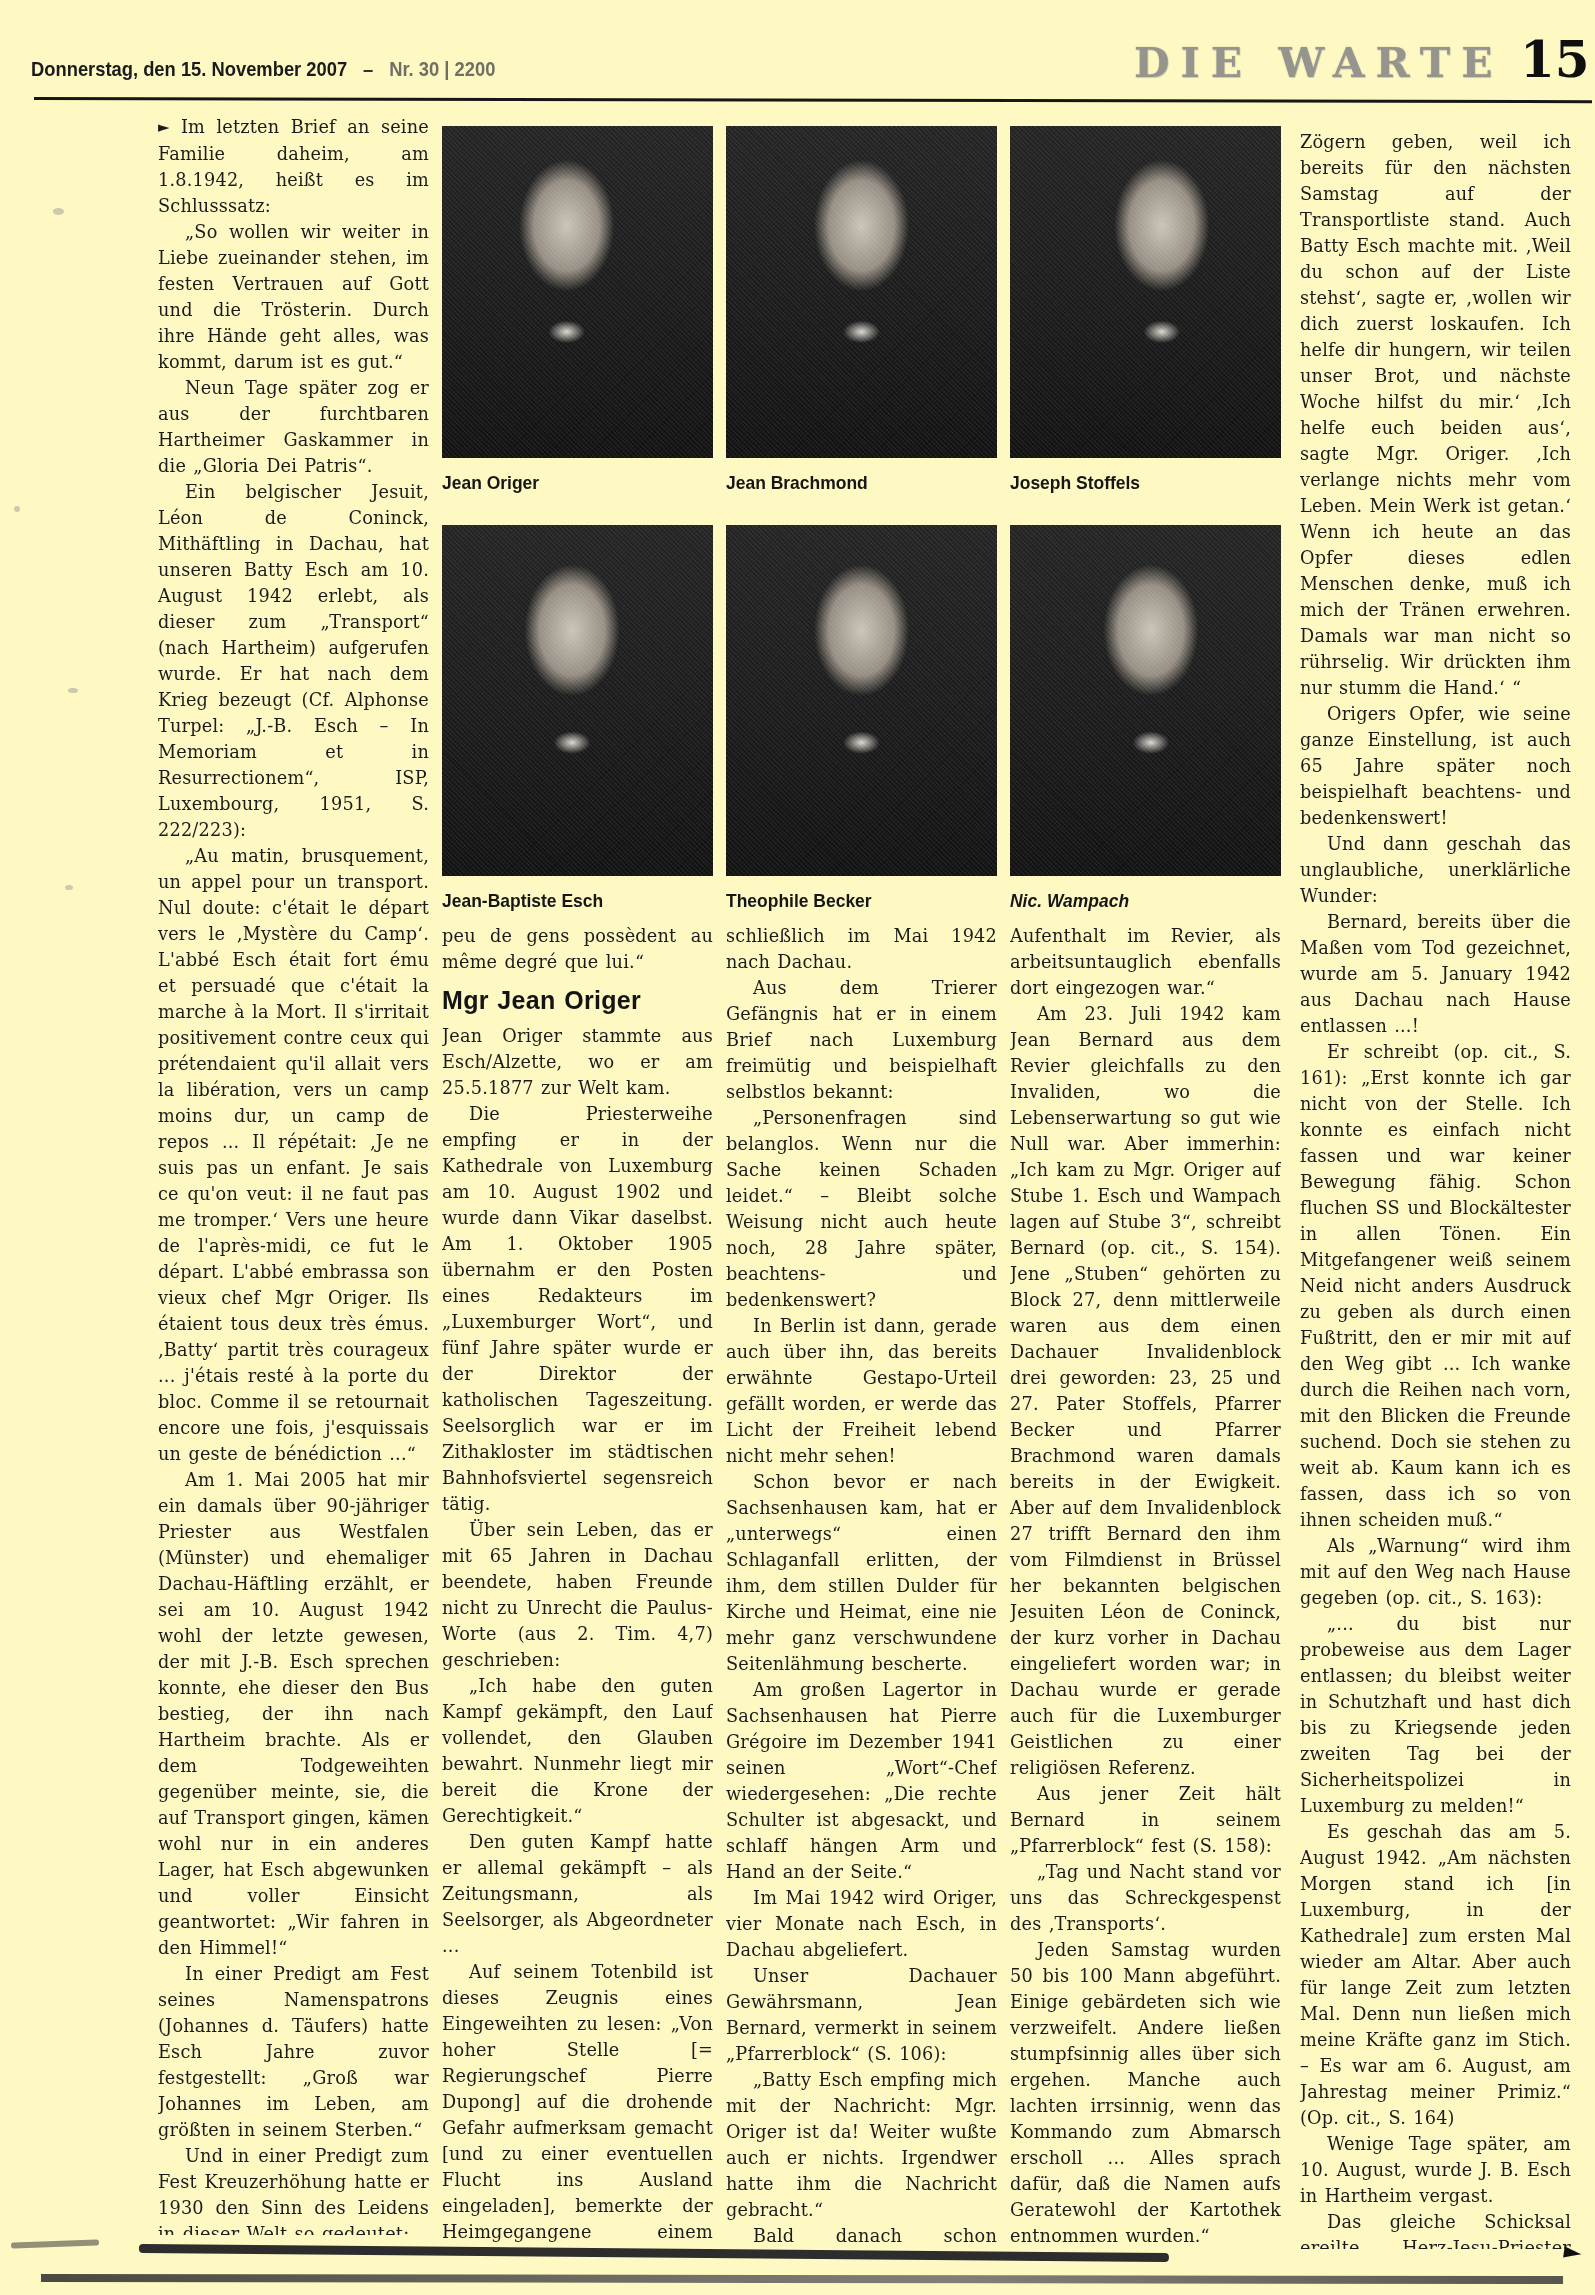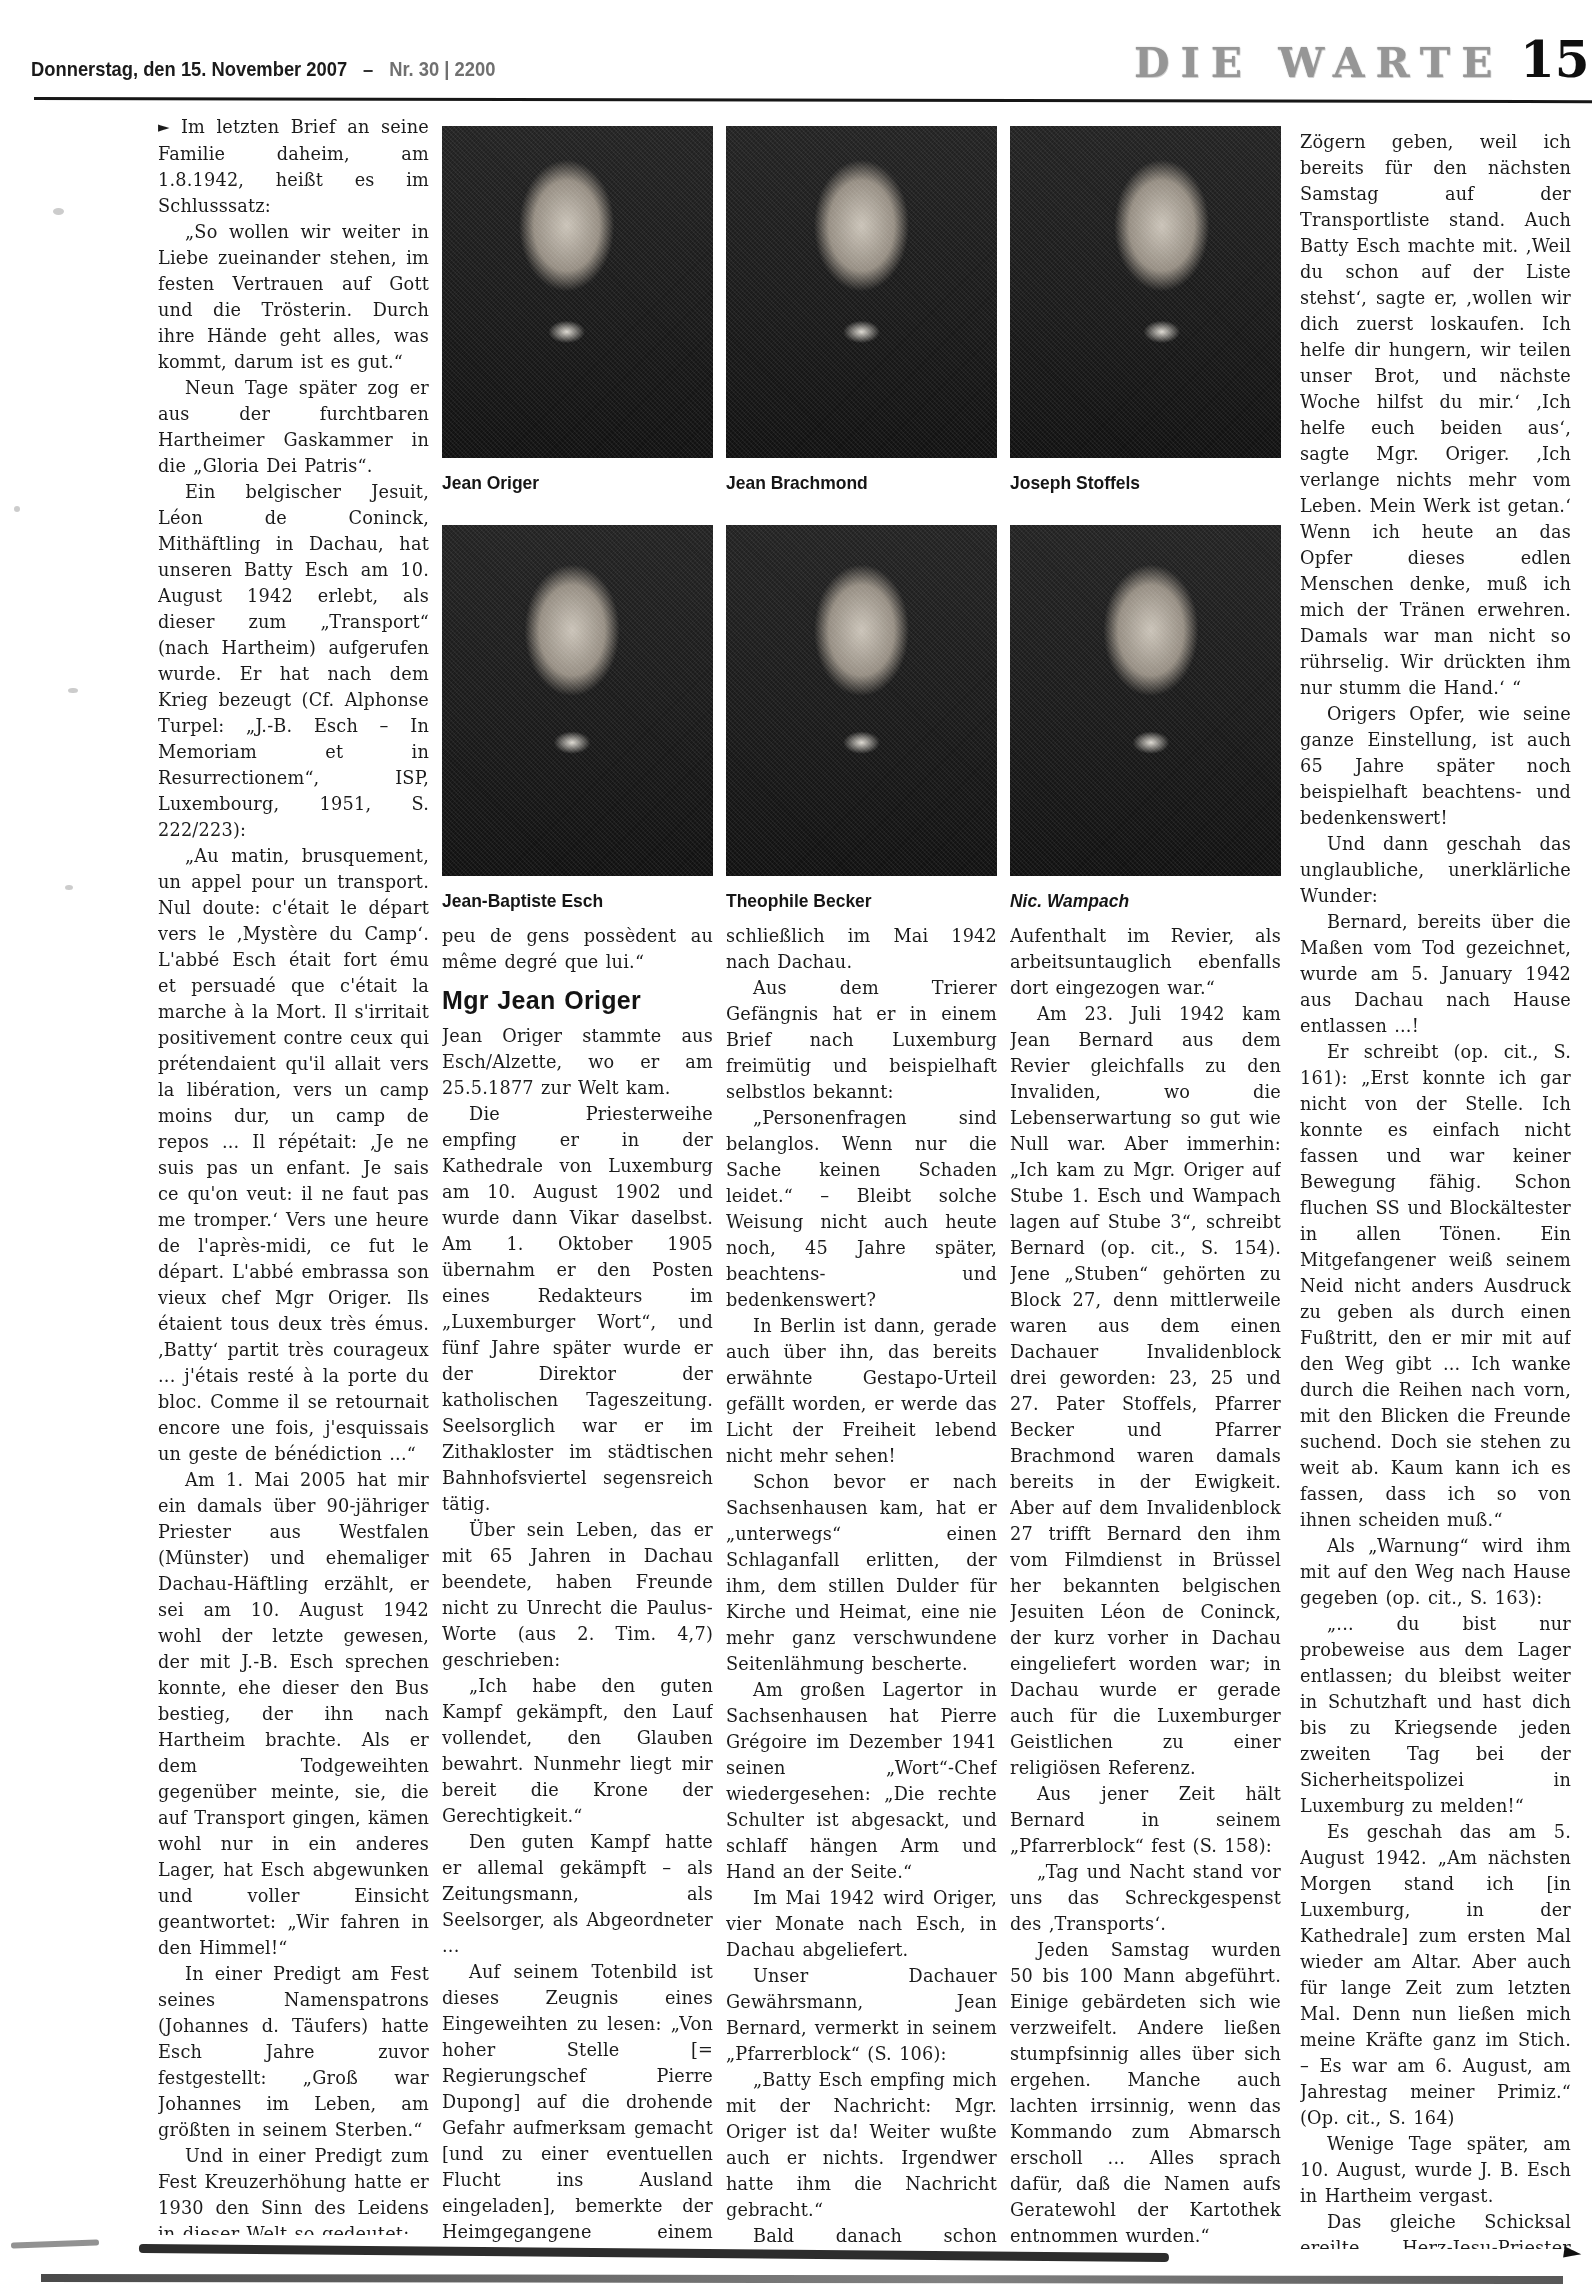--- a/index.html
+++ b/index.html
@@ -1,16 +1,16 @@
 <!DOCTYPE html>
 <html lang="de" style="font-size:11px"><head>
 <meta charset="utf-8">
 <style>
   html,body{margin:0;padding:0;background:#d8d8d4;}
-  .page{position:relative;width:1595px;height:2295px;background:#ffffff;overflow:hidden;
+  .page{position:relative;width:1595px;height:2295px;background:#fef9c3;overflow:hidden;
         font-family:"DejaVu Serif",serif;color:#1b1b1b;}
   
   .date-line{position:absolute;left:31px;top:58px;font-family:"Liberation Sans",sans-serif;
              font-weight:bold;font-size:20.4px;white-space:nowrap;transform:scaleX(.9);transform-origin:left;}
   .date-line .issue{font-weight:bold;color:#4d4d4d;opacity:.8;margin-left:17.7px;}
   .date-line .sep{margin-left:17.7px;color:#333;}
   .masthead{position:absolute;left:1134px;top:39px;font-family:"DejaVu Serif",serif;font-weight:bold;
             font-size:41px;letter-spacing:11px;color:#848484;opacity:.85;white-space:nowrap;
             text-shadow:0.7px 0.7px 0 rgba(160,160,160,.5),0 0 1.4px rgba(120,120,120,.6);}
   .page-number{position:absolute;left:1520px;top:30px;font-family:"DejaVu Serif",serif;
@@ -116,21 +116,21 @@
     <p class="para">Über sein Leben, das er mit 65 Jahren in Dachau beendete, haben Freunde nicht zu Unrecht die Paulus-Worte (aus 2. Tim. 4,7) geschrieben:</p>
     <p class="para">„Ich habe den guten Kampf gekämpft, den Lauf vollendet, den Glauben bewahrt. Nunmehr liegt mir bereit die Krone der Gerechtigkeit.“</p>
     <p class="para">Den guten Kampf hatte er allemal gekämpft – als Zeitungsmann, als Seelsorger, als Abgeordneter ...</p>
     <p class="para">Auf seinem Totenbild ist dieses Zeugnis eines Eingeweihten zu lesen: „Von hoher Stelle [= Regierungschef Pierre Dupong] auf die drohende Gefahr aufmerksam gemacht [und zu einer eventuellen Flucht ins Ausland eingeladen], bemerkte der Heimgegangene einem seiner vertrauten Mitarbeiter: „Ich bin mir keiner Schuld bewusst und denke daher nicht daran, von meinem Posten zu weichen. Im übrigen beten wir ja täglich: ‚In Deine Hände, o Herr, befehle ich meinen Geist.‘ “</p>
 
   </div>
 
   <div class="col col-3">
     <p class="para noindent">schließlich im Mai 1942 nach Dachau.</p>
     <p class="para">Aus dem Trierer Gefängnis hat er in einem Brief nach Luxemburg freimütig und beispielhaft selbstlos bekannt:</p>
-    <p class="para">„Personenfragen sind belanglos. Wenn nur die Sache keinen Schaden leidet.“ – Bleibt solche Weisung nicht auch heute noch, 45 Jahre später, beachtens- und bedenkenswert?</p>
+    <p class="para">„Personenfragen sind belanglos. Wenn nur die Sache keinen Schaden leidet.“ – Bleibt solche Weisung nicht auch heute noch, 28 Jahre später, beachtens- und bedenkenswert?</p>
     <p class="para">In Berlin ist dann, gerade auch über ihn, das bereits erwähnte Gestapo-Urteil gefällt worden, er werde das Licht der Freiheit lebend nicht mehr sehen!</p>
     <p class="para">Schon bevor er nach Sachsenhausen kam, hat er „unterwegs“ einen Schlaganfall erlitten, der ihm, dem stillen Dulder für Kirche und Heimat, eine nie mehr ganz verschwundene Seitenlähmung bescherte.</p>
     <p class="para">Am großen Lagertor in Sachsenhausen hat Pierre Grégoire im Dezember 1941 seinen „Wort“-Chef wiedergesehen: „Die rechte Schulter ist abgesackt, und schlaff hängen Arm und Hand an der Seite.“</p>
     <p class="para">Im Mai 1942 wird Origer, vier Monate nach Esch, in Dachau abgeliefert.</p>
     <p class="para">Unser Dachauer Gewährsmann, Jean Bernard, vermerkt in seinem „Pfarrerblock“ (S. 106):</p>
     <p class="para">„Batty Esch empfing mich mit der Nachricht: Mgr. Origer ist da! Weiter wußte auch er nichts. Irgendwer hatte ihm die Nachricht gebracht.“</p>
     <p class="para">Bald danach schon konnte Batty Esch melden: „Mgr. Origer ist nach dem Invalidenblock verlegt ...“ Bernard fügt dem hinzu (op. cit., S. 116/117): „Wir wußten nicht, ob wir uns darüber freuen sollten. Denn schon waren Gerüchte durchgesickert, daß die Insassen dieses Blocks schubweise abtransportiert und auf irgendeinem Weg in die Ewigkeit befördert würden.“ – Und er fährt fort: „Mgr. Origer fand auf dem Invalidenblock Pater Stoffels vor, der einige Tage vorher, nach längerem</p>
   </div>
 
   <div class="col col-4">

